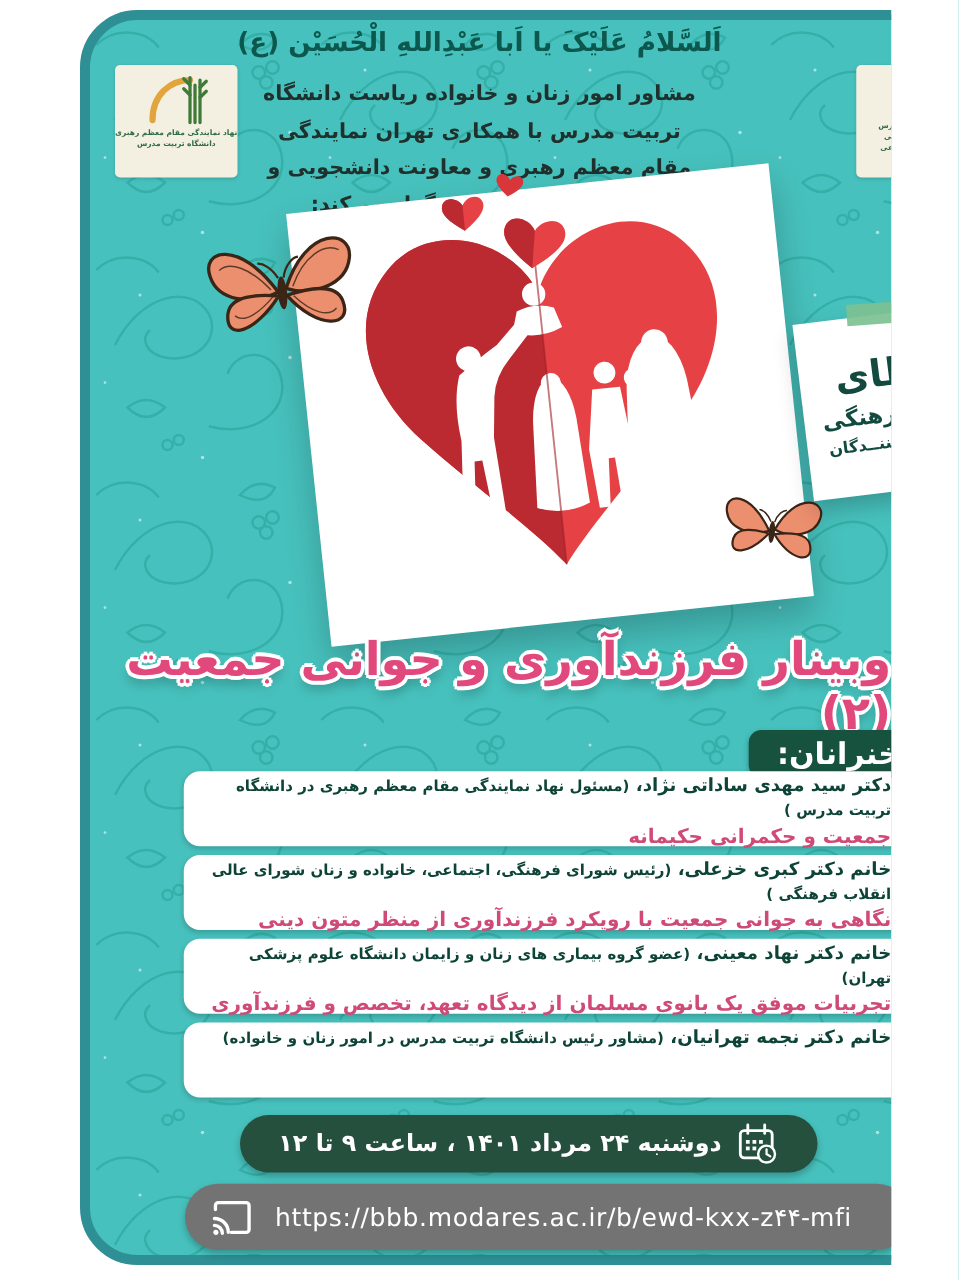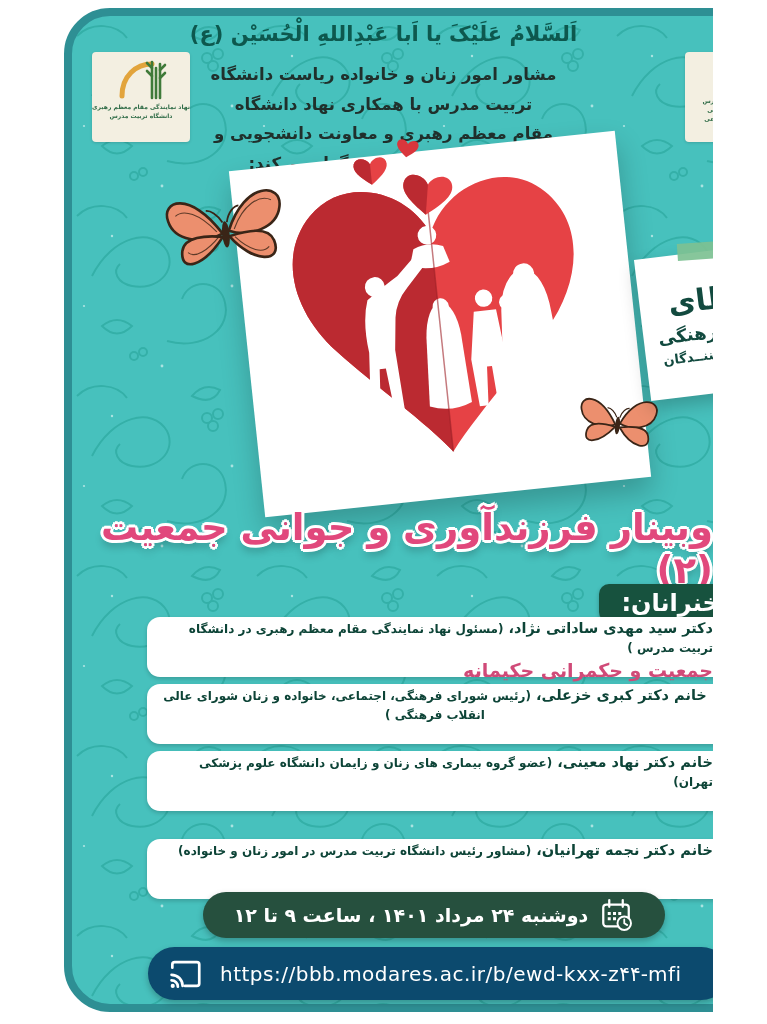--- a/index.html
+++ b/index.html
@@ -48,32 +48,32 @@
                   0 6px 9px rgba(0,0,0,.28); }
 
   .speakers-label { position:absolute; left:545px; top:584px; width:167px; height:38px;
                     background:#17523e; border-radius:10px; color:#ffffff; font-size:24px; font-weight:bold;
                     display:flex; align-items:center; justify-content:center; direction:rtl;
                     box-shadow:0 2px 4px rgba(0,0,0,.25); }
 
   .speaker-card { position:absolute; left:93px; width:582px; height:60px; background:#ffffff;
                   border-radius:13px; direction:rtl; text-align:right; padding:1px 16px 0 10px;
                   box-shadow:0 2px 4px rgba(0,0,0,.18); }
-  .sc-1 { top:617px; } .sc-2 { top:684px;text-align:center; } .sc-3 { top:751px; } .sc-4 { top:818px;margin-top:21px; }
+  .sc-1 { top:617px; } .sc-2 { top:684px; } .sc-3 { top:751px; } .sc-4 { top:818px; }
   .sp-name { font-size:14.5px; font-weight:bold; color:#0d4437; }
   .sp-aff  { font-size:12px; font-weight:bold; color:#0d4437; }
-  .sp-topic { display:block; margin-top:3px; font-size:19px; font-weight:bold; color:#d04a78; }
-
-  .date-pill { position:absolute; left:149px; top:892px; width:462px; height:46px; border-radius:23px;
+  .sp-topic { display:block; margin-top:3px; font-size:16px; font-weight:bold; color:#d04a78; }
+
+  .date-pill { position:absolute; left:138px; top:892px; width:462px; height:46px; border-radius:23px;
                background:#26503e; display:flex; align-items:center; justify-content:center; gap:10px;
                direction:rtl; box-shadow:0 3px 6px rgba(0,0,0,.25); }
   .date-text { color:#ffffff; font-size:19px; font-weight:bold; }
 
   .url-pill { position:absolute; left:94px; top:947px; width:580px; height:53px; border-radius:27px;
-              background:#0c4a6e; display:flex; align-items:center; gap:16px; padding-left:18px;
+              background:#737373; display:flex; align-items:center; gap:16px; padding-left:18px;
               direction:ltr; box-shadow:0 3px 6px rgba(0,0,0,.25); }
   .url-text { color:#ffffff; font-size:20px; letter-spacing:.5px; }
 
   .icon-svg { display:block; }
 </style>
 </head>
 <body>
 
 <div class="poster">
 
@@ -141,21 +141,21 @@
       </g>
     </svg>
     <div class="logo-caption">
       <div>دانشگاه تربیت مدرس</div>
       <div>معاونت دانشجویی</div>
       <div>و فرهنگی- اجتماعی</div>
     </div>
   </div>
 
   <div class="org-text">
-    <div>مشاور امور زنان و خانواده ریاست دانشگاه تربیت مدرس با همکاری نهاد دانشگاه</div>
+    <div>مشاور امور زنان و خانواده ریاست دانشگاه تربیت مدرس با همکاری تهران نمایندگی</div>
     <div>مقام معظم رهبری و معاونت دانشجویی و فرهنگی- اجتماعی برگزار می‌کند:</div>
   </div>
 
   <div class="card">
     <svg class="heart-svg" viewBox="0 0 300 270" xmlns="http://www.w3.org/2000/svg">
       <defs>
         <clipPath id="leftHalf">
             <rect x="0" y="0" width="150" height="270"></rect>
           </clipPath>
       </defs>
@@ -236,24 +236,26 @@
   <div class="speakers-label">سخنرانان:</div>
 
   <div class="speaker-card sc-1">
     <span class="sp-name">دکتر سید مهدی ساداتی نژاد،</span>
     <span class="sp-aff">(مسئول نهاد نمایندگی مقام معظم رهبری در دانشگاه تربیت مدرس )</span>
     <span class="sp-topic">جمعیت و حکمرانی حکیمانه</span>
   </div>
   <div class="speaker-card sc-2">
     <span class="sp-name">خانم دکتر کبری خزعلی،</span>
     <span class="sp-aff">(رئیس شورای فرهنگی، اجتماعی، خانواده و زنان شورای عالی انقلاب فرهنگی )</span>
+    <span class="sp-topic">نگاهی به جوانی جمعیت با رویکرد فرزندآوری از منظر متون دینی</span>
   </div>
   <div class="speaker-card sc-3">
     <span class="sp-name">خانم دکتر نهاد معینی،</span>
     <span class="sp-aff">(عضو گروه بیماری های زنان و زایمان دانشگاه علوم پزشکی تهران)</span>
+    <span class="sp-topic">تجربیات موفق یک بانوی مسلمان از دیدگاه تعهد، تخصص و فرزندآوری</span>
   </div>
   <div class="speaker-card sc-4">
     <span class="sp-name">خانم دکتر نجمه تهرانیان،</span>
     <span class="sp-aff">(مشاور رئیس دانشگاه تربیت مدرس در امور زنان و خانواده)</span>
   </div>
 
   <div class="date-pill">
     <svg class="icon-svg" width="36" height="36" viewBox="0 0 48 48">
       <rect x="7" y="10" width="34" height="29" rx="4" fill="none" stroke="#ffffff" stroke-width="3"></rect>
       <line x1="15" y1="4" x2="15" y2="13" stroke="#ffffff" stroke-width="3" stroke-linecap="round"></line>

